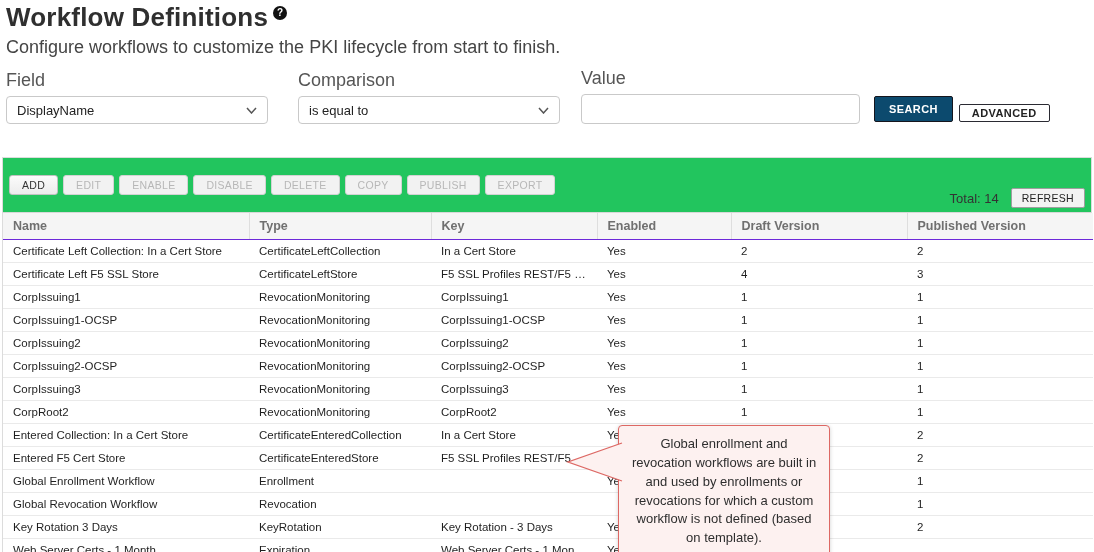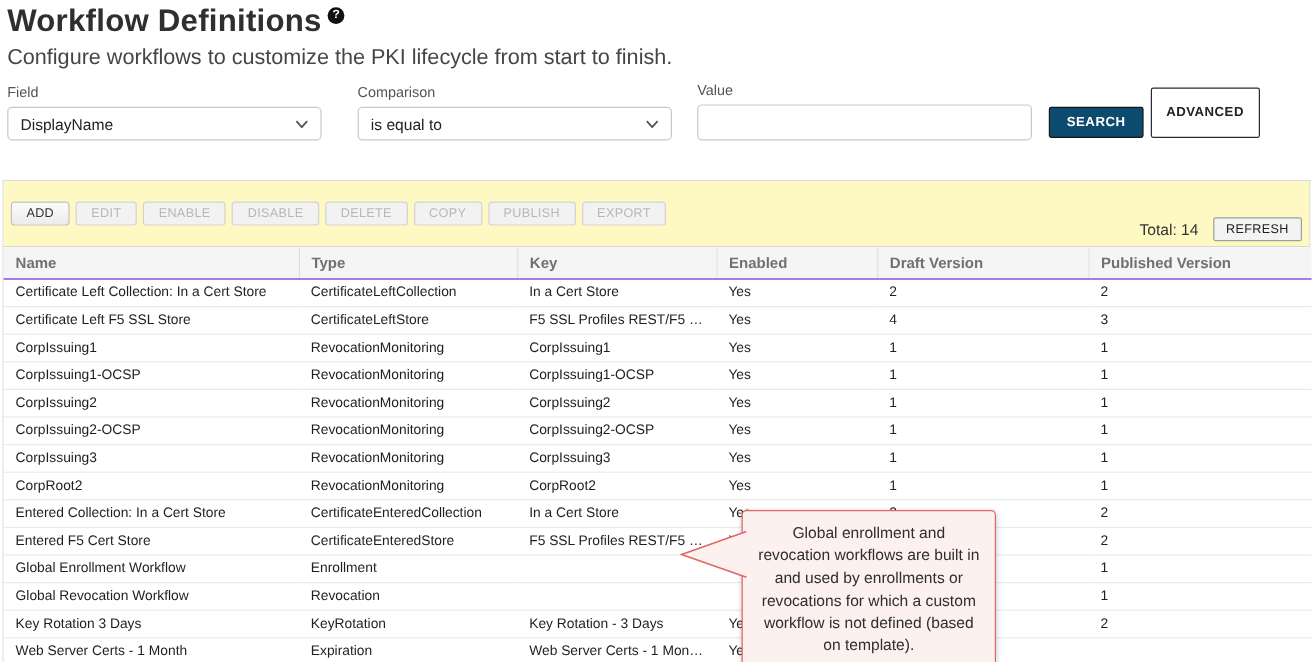--- a/index.html
+++ b/index.html
@@ -16,49 +16,49 @@
   .help-icon {
     display:inline-block; width:14px; height:14px; margin:4px 0 0 5px;
     background:#111; color:#fff; border-radius:50%;
     font-size:10px; font-weight:bold; line-height:14px; text-align:center; cursor:pointer;
   }
   .subtitle { margin:4px 0 0 4px; font-size:18px; color:#454545; }
 
   
   .search-bar { display:flex; align-items:flex-end; margin:10px 0 0 4px; }
   .form-group { display:flex; flex-direction:column; }
-  .form-label { font-size:12px; color:#555; margin-bottom:5px; }
+  .form-label { font-size:18px; color:#555; margin-bottom:5px; }
   .select-box {
     width:262px; height:28px; border:1px solid #c9c9c9; border-radius:4px;
     background:#fff; display:flex; align-items:center; justify-content:space-between;
     padding:0 10px; font-size:13px; color:#222; cursor:pointer;
   }
   .chev { width:11px; height:7px; flex:none; margin-left:8px; }
   .value-input {
     width:279px; height:30px; border:1px solid #c9c9c9; border-radius:4px;
     padding:0 10px; font-size:13px; color:#222; font-family:"Liberation Sans",sans-serif;
     outline:none;
   }
   .gap30 { width:30px; } .gap23 { width:21px; } .gap14 { width:14px; } .gap6 { width:6px; }
   .btn-search {
     height:26px; margin-bottom:2px; padding:0 14px; background:#15151d; color:#fff;
     border:1px solid #15151d; border-radius:2px; font-size:11px; font-weight:bold;
     letter-spacing:0.4px; cursor:pointer; font-family:"Liberation Sans",sans-serif;
   }
   .btn-advanced {
-    height:42px; margin-bottom:2px; padding:1px 12px; background:#fff; color:#222;
+    height:18px; margin-bottom:2px; padding:1px 12px; background:#fff; color:#222;
     border:1px solid #2a2a32; border-radius:2px; font-size:11px; font-weight:bold;
     letter-spacing:0.4px; cursor:pointer; font-family:"Liberation Sans",sans-serif;
   }
 
   
   .grid-panel { margin-top:33px; border:1px solid #dcdcdc; border-bottom:none; }
   .toolbar {
     display:flex; align-items:center; justify-content:space-between;
-    background:#fef9c3; padding:4px 6px; border-bottom:1px solid #d8d8d8;
+    background:#22c55e; padding:4px 6px; border-bottom:1px solid #d8d8d8;
   }
   .toolbar-left { display:flex; align-items:center; }
   .tb-btn {
     font-family:"Liberation Sans",sans-serif; font-size:10.5px; letter-spacing:0.3px;
     padding:3px 12px; margin-right:5px; background:linear-gradient(#fbfbfb,#ececec);
     border:1px solid #c2c2c2; border-radius:3px; color:#333; cursor:pointer;
   }
   .tb-btn.disabled { color:#b7b7b7; border-color:#d3d3d3; background:#f2f2f2; cursor:default; }
   .toolbar-right { display:flex; align-items:center;margin-top:26px; }
   .total-label { font-size:13px; color:#333; margin-right:12px; }

